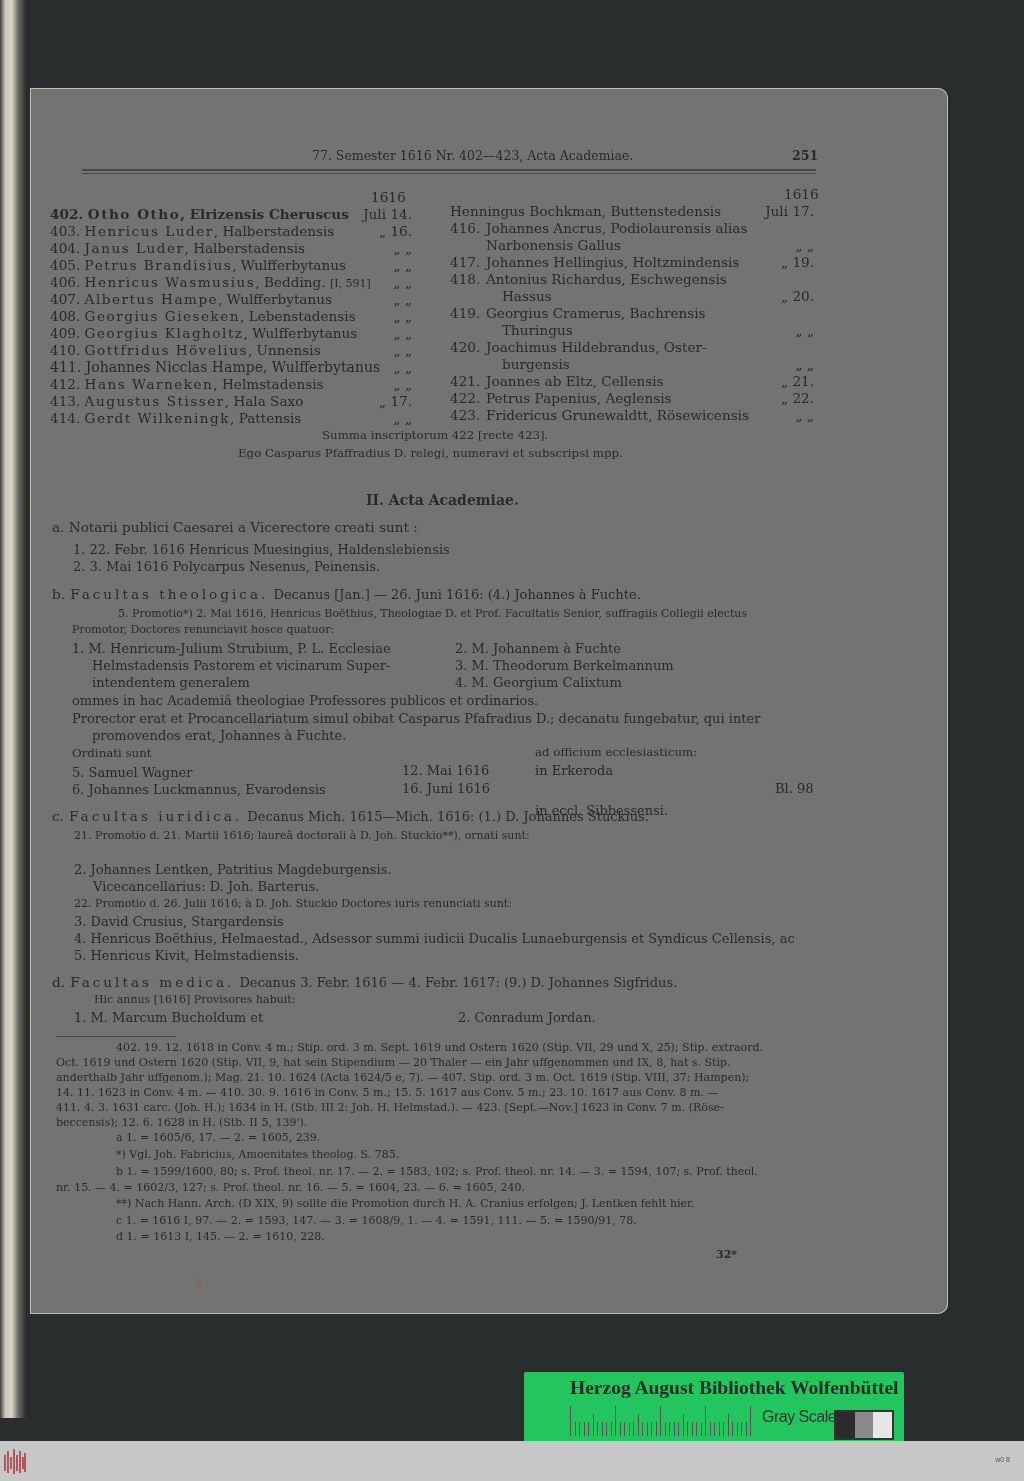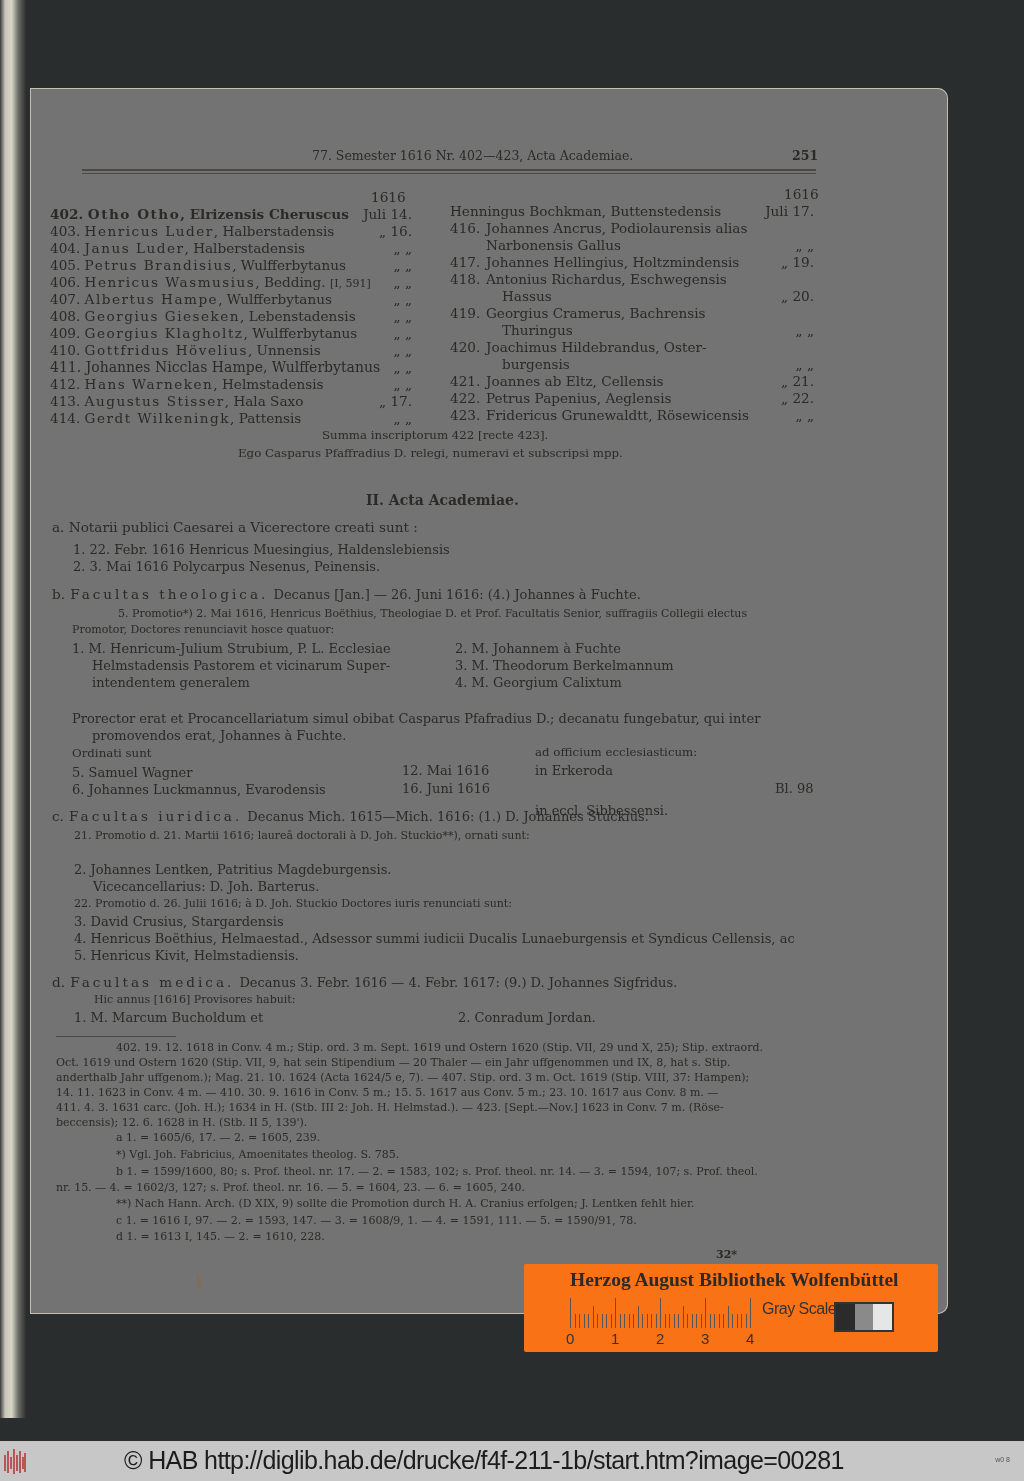--- a/index.html
+++ b/index.html
@@ -30,22 +30,22 @@
   .t14 { font-size:13.6px; }
   .t13 { font-size:13px; }
   .t12 { font-size:11.8px; }
   .t11 { font-size:11px; }
   .bold { font-weight:bold; }
 
   .entry { position:absolute; font-size:13.6px; white-space:nowrap; height:17px; line-height:17px; }
   .date { position:absolute; font-size:13.6px; text-align:right; white-space:nowrap; line-height:17px; }
 
   .hab-label {
-    position:absolute; left:524px; top:1264px; width:414px; height:88px;
-    background:#f97316; border-radius:2px;
+    position:absolute; left:524px; top:1372px; width:380px; height:88px;
+    background:#22c55e; border-radius:2px;
     font-family:"Liberation Serif", serif;
   }
   .hab-title { position:absolute; left:46px; top:5px; font-size:19.5px; font-weight:bold; color:#2a2a2a; white-space:nowrap; }
   .ruler { position:absolute; left:46px; top:34px; width:180px; height:30px; }
   .tick { position:absolute; bottom:0; width:1px; background:#555; }
   .ruler-num { position:absolute; top:66px; font-family:"Liberation Sans", sans-serif; font-size:15px; color:#333; }
   .gray-label { position:absolute; left:238px; top:36px; font-family:"Liberation Sans", sans-serif; font-size:16px; color:#333; letter-spacing:-0.5px; }
   .gray-scale { position:absolute; left:310px; top:38px; width:56px; height:26px; border:2px solid #333; display:flex; }
   .gray-scale span { flex:1; }
 
@@ -180,20 +180,21 @@
   <div class="abs t11" style="left:88px;top:519px;">5. Promotio*) 2. Mai 1616, Henricus Boëthius, Theologiae D. et Prof. Facultatis Senior, suffragiis Collegii electus</div>
   <div class="abs t11" style="left:42px;top:535px;">Promotor, Doctores renunciavit hosce quatuor:</div>
 
   <div class="abs t13" style="left:42px;top:553px;">1. M. Henricum-Julium Strubium, P. L. Ecclesiae</div>
   <div class="abs t13" style="left:62px;top:570px;">Helmstadensis Pastorem et vicinarum Super-</div>
   <div class="abs t13" style="left:62px;top:587px;">intendentem generalem</div>
   <div class="abs t13" style="left:425px;top:553px;">2. M. Johannem à Fuchte</div>
   <div class="abs t13" style="left:425px;top:570px;">3. M. Theodorum Berkelmannum</div>
   <div class="abs t13" style="left:425px;top:587px;">4. M. Georgium Calixtum</div>
 
+  <div class="abs t13" style="left:42px;top:605px;">ommes in hac Academiâ theologiae Professores publicos et ordinarios.</div>
   <div class="abs t13" style="left:42px;top:623px;">Prorector erat et Procancellariatum simul obibat Casparus Pfafradius D.; decanatu fungebatur, qui inter</div>
   <div class="abs t13" style="left:62px;top:640px;">promovendos erat, Johannes à Fuchte.</div>
 
   <div class="abs t12" style="left:42px;top:658px;">Ordinati sunt</div>
   <div class="abs t12" style="left:505px;top:657px;">ad officium ecclesiasticum:</div>
 
   <div class="abs t13" style="left:42px;top:677px;">5. Samuel Wagner</div>
   <div class="abs t13" style="left:372px;top:675px;">12. Mai 1616</div>
   <div class="abs t13" style="left:505px;top:675px;">in Erkeroda</div>
 
@@ -308,15 +309,14 @@
       <line x1="1" y1="8" x2="1" y2="24"></line>
       <line x1="4" y1="4" x2="4" y2="26"></line>
       <line x1="7" y1="10" x2="7" y2="22"></line>
       <line x1="10" y1="2" x2="10" y2="27"></line>
       <line x1="13" y1="8" x2="13" y2="24"></line>
       <line x1="16" y1="4" x2="16" y2="26"></line>
       <line x1="19" y1="10" x2="19" y2="22"></line>
       <line x1="21" y1="6" x2="21" y2="25"></line>
     </g>
   </svg>
-  <div class="footer-text">© HAB http://diglib.hab.de/drucke/f4f-211-1b/start.htm?image=00281</div>
   <div class="footer-small">w0 8</div>
 </div>
 
 </body></html>

